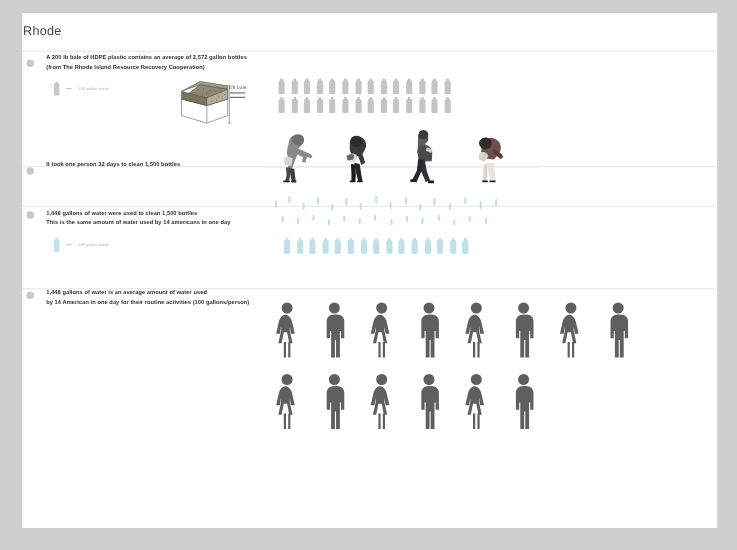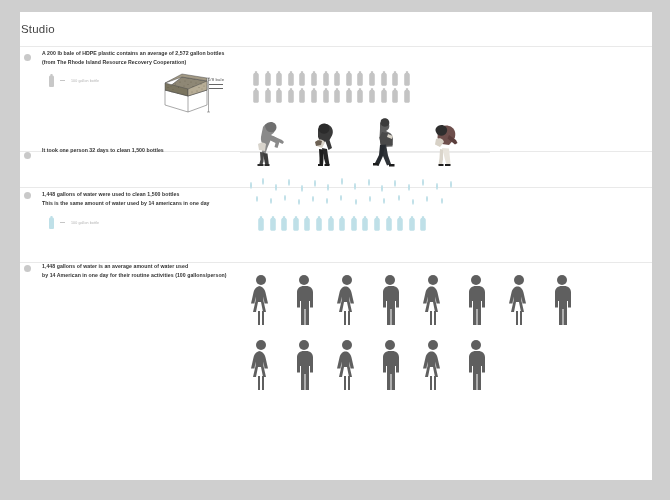--- a/index.html
+++ b/index.html
@@ -76,21 +76,21 @@
   .ground{
     position:absolute;height:0;border-top:1px solid #ededed;
   }
 </style>
 </head>
 <body>
 
 <div class="canvas">
   <div class="card"></div>
 
-  <div class="page-title">Studio</div>
+  <div class="page-title">Rhode</div>
 
   <div class="rule" style="top:46px;left:20px;width:632px;"></div>
   <div class="bullet" style="top:54px;left:24px;"></div>
 
   <div class="sec-text" style="left:42px;top:49px;">A 200 lb bale of HDPE plastic contains an average of 2,572 gallon bottles</div>
   <div class="sec-text" style="left:42px;top:58px;">(from The Rhode Island Resource Recovery Cooperation)</div>
 
   <div class="legend" style="left:47px;top:74px;">
     <svg class="bottle" width="9" height="13" viewBox="0 0 18 26">
       <path fill="#c8c8c8" d="M7 0h4v2.6l1.6 1.1c.9.6 1.4 1.6 1.4 2.7V24a2 2 0 0 1-2 2H6a2 2 0 0 1-2-2V6.4c0-1.1.5-2.1 1.4-2.7L7 2.6V0z"></path>

